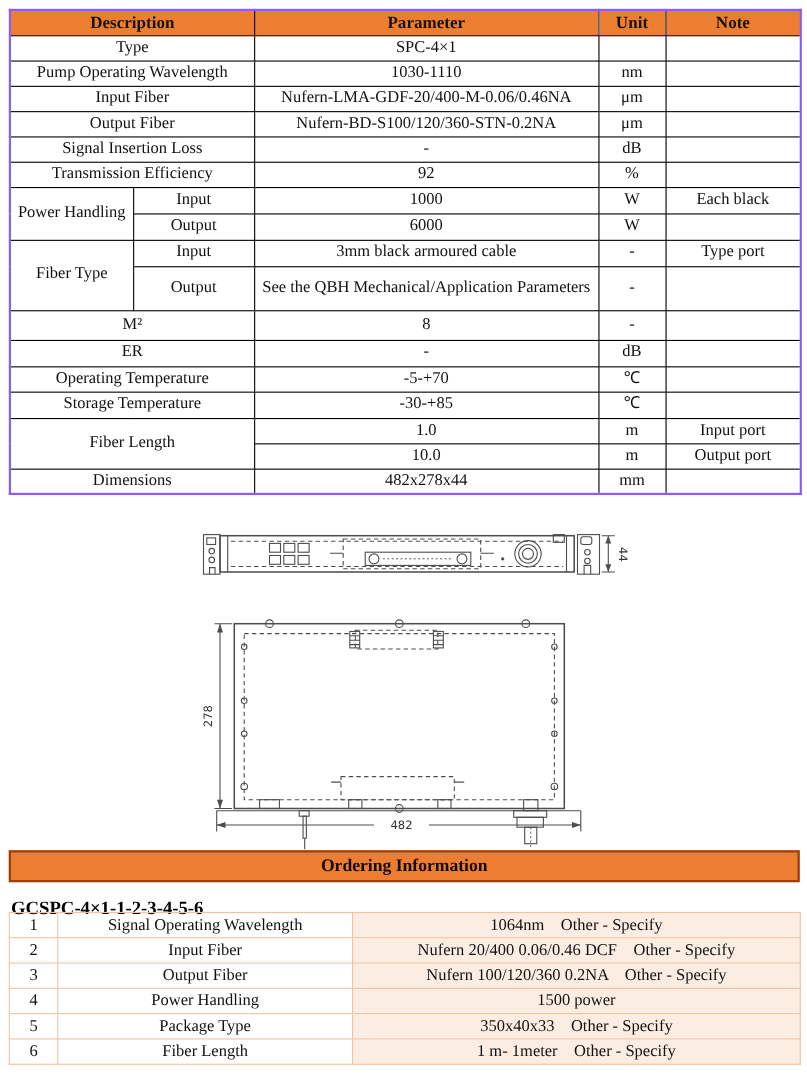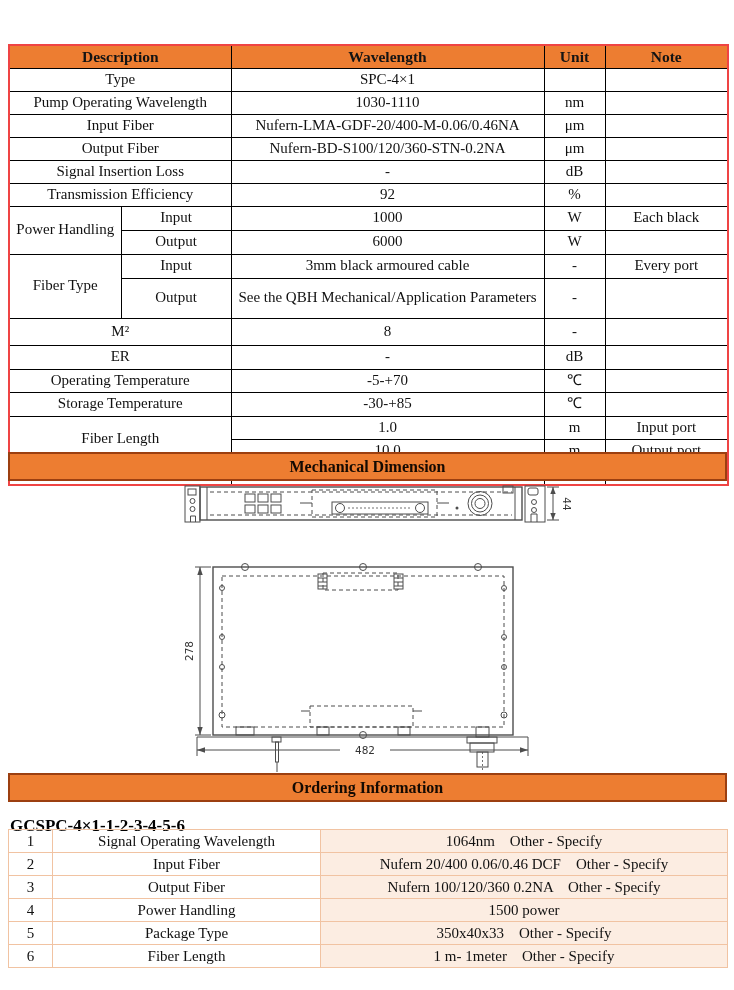--- a/index.html
+++ b/index.html
@@ -5,21 +5,21 @@
   html,body { margin:0; padding:0; }
   body { background:#888; }
   .page {
     position:relative; width:734px; height:990px; margin:0 auto;
     background:#ffffff; font-family:"Liberation Serif", serif; color:#111;
     overflow:hidden;
   }
 
   
   .spec-wrap { position:absolute; top:8px; left:8px; }
-  table.spec { border-collapse:collapse; table-layout:fixed; width:719px; border:2px solid #ef4444;margin-top:36px; }
+  table.spec { border-collapse:collapse; table-layout:fixed; width:719px; border:2px solid #8b5cf6; }
   table.spec th, table.spec td {
     border:1px solid #000; text-align:center; vertical-align:middle;
     padding:0 6px; font-size:15px; line-height:1.15; overflow:hidden;
   }
   table.spec th { background:#ED7D31; font-weight:bold; font-size:15.5px; color:#141414; }
   table.spec tr { height:23px; }
   table.spec tr.h24 { height:24px; }
   table.spec tr.h27 { height:27px; }
   table.spec tr.tall { height:40px; }
 
@@ -64,21 +64,21 @@
       <colgroup>
         <col style="width:112px">
           <col style="width:110px">
           <col style="width:313px">
           <col style="width:61px">
           <col style="width:123px">
       </colgroup>
       <thead>
         <tr>
           <th colspan="2">Description</th>
-          <th>Wavelength</th>
+          <th>Parameter</th>
           <th>Unit</th>
           <th>Note</th>
         </tr>
       </thead>
       <tbody>
         <tr>
           <td colspan="2">Type</td>
           <td>SPC-4×1</td>
           <td></td>
           <td></td>
@@ -124,21 +124,21 @@
           <td>Output</td>
           <td>6000</td>
           <td>W</td>
           <td></td>
         </tr>
         <tr class="h24">
           <td rowspan="2">Fiber Type</td>
           <td>Input</td>
           <td>3mm black armoured cable</td>
           <td>-</td>
-          <td>Every port</td>
+          <td>Type port</td>
         </tr>
         <tr class="tall">
           <td>Output</td>
           <td>See the QBH Mechanical/Application Parameters</td>
           <td>-</td>
           <td></td>
         </tr>
         <tr class="h27">
           <td colspan="2">M²</td>
           <td>8</td>
@@ -177,23 +177,20 @@
         <tr>
           <td colspan="2">Dimensions</td>
           <td>482x278x44</td>
           <td>mm</td>
           <td></td>
         </tr>
       </tbody>
     </table>
   </div>
 
-  <div class="banner banner-mech">
-    <span>Mechanical Dimension</span>
-  </div>
 
   <svg class="drawing side-view" width="734" height="62" viewBox="0 0 734 62">
 
     <rect class="ln" x="185" y="5" width="15" height="36"></rect>
     <rect class="ln" x="188" y="8" width="8" height="6"></rect>
     <circle class="ln" cx="192.5" cy="20" r="2.5"></circle>
     <circle class="ln" cx="192.5" cy="28" r="2.5"></circle>
     <path class="ln" d="M190.5 41 v-6 h5 v6"></path>
 
     <rect class="ln15" x="200" y="6" width="322" height="33"></rect>

